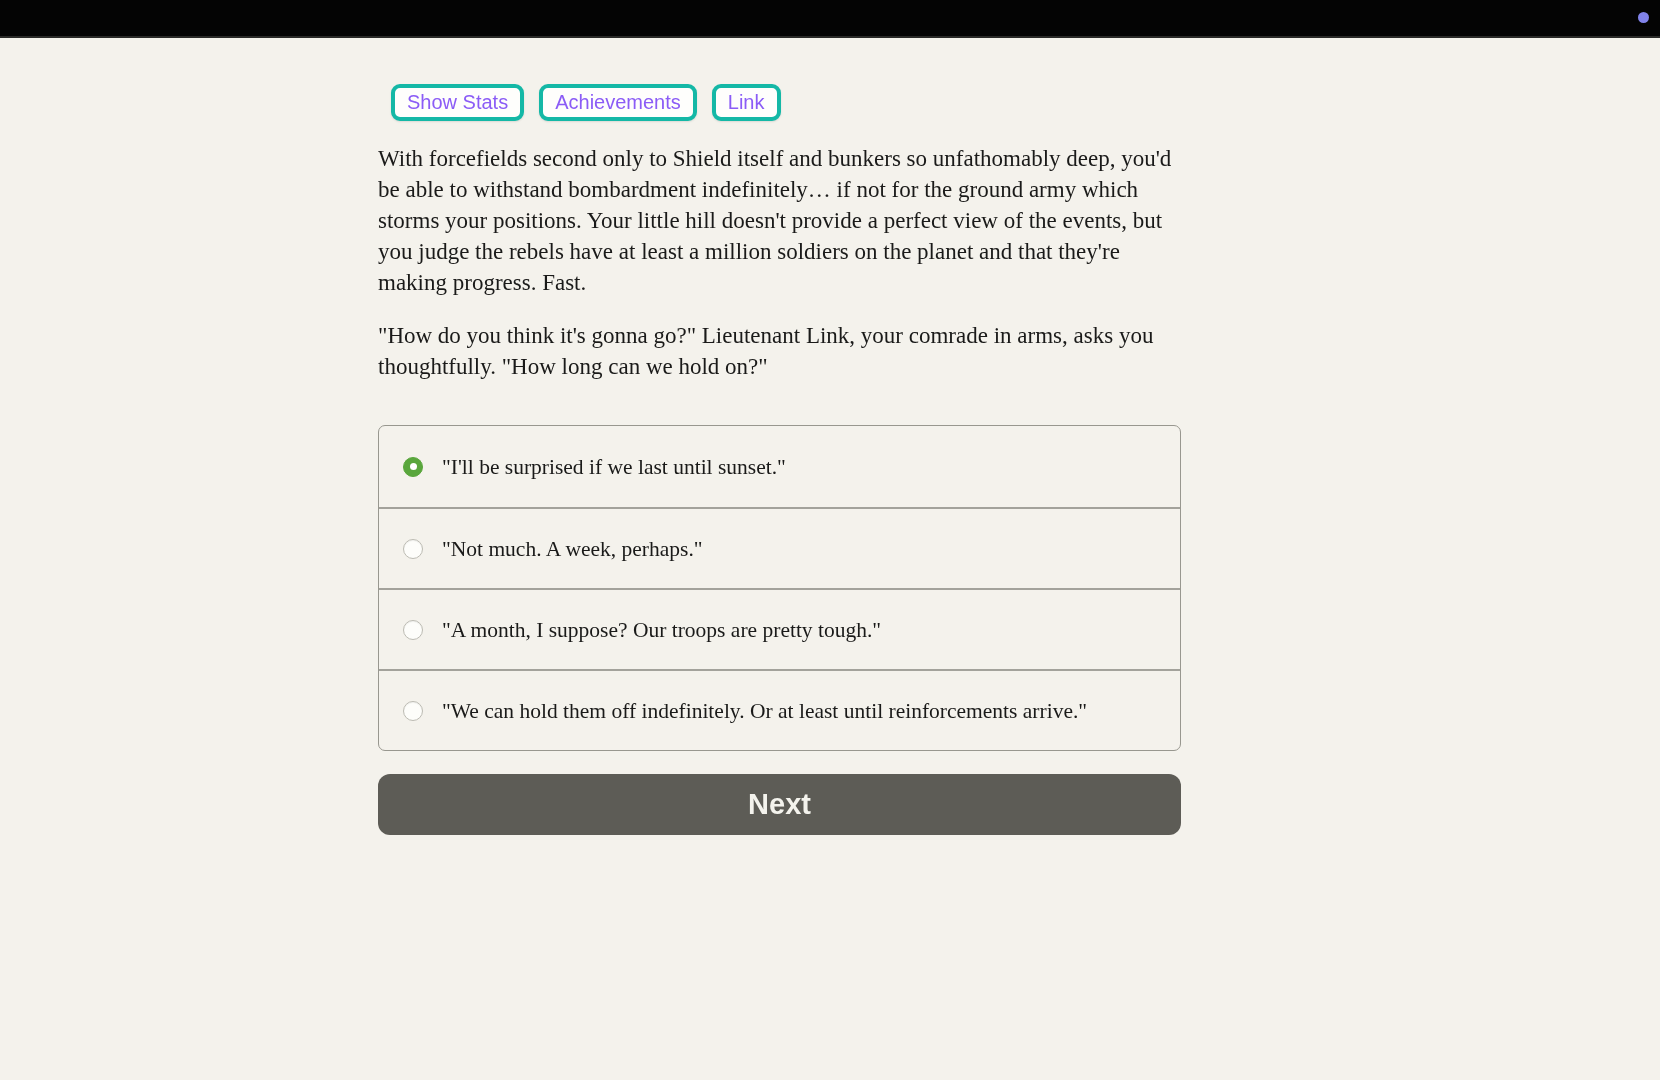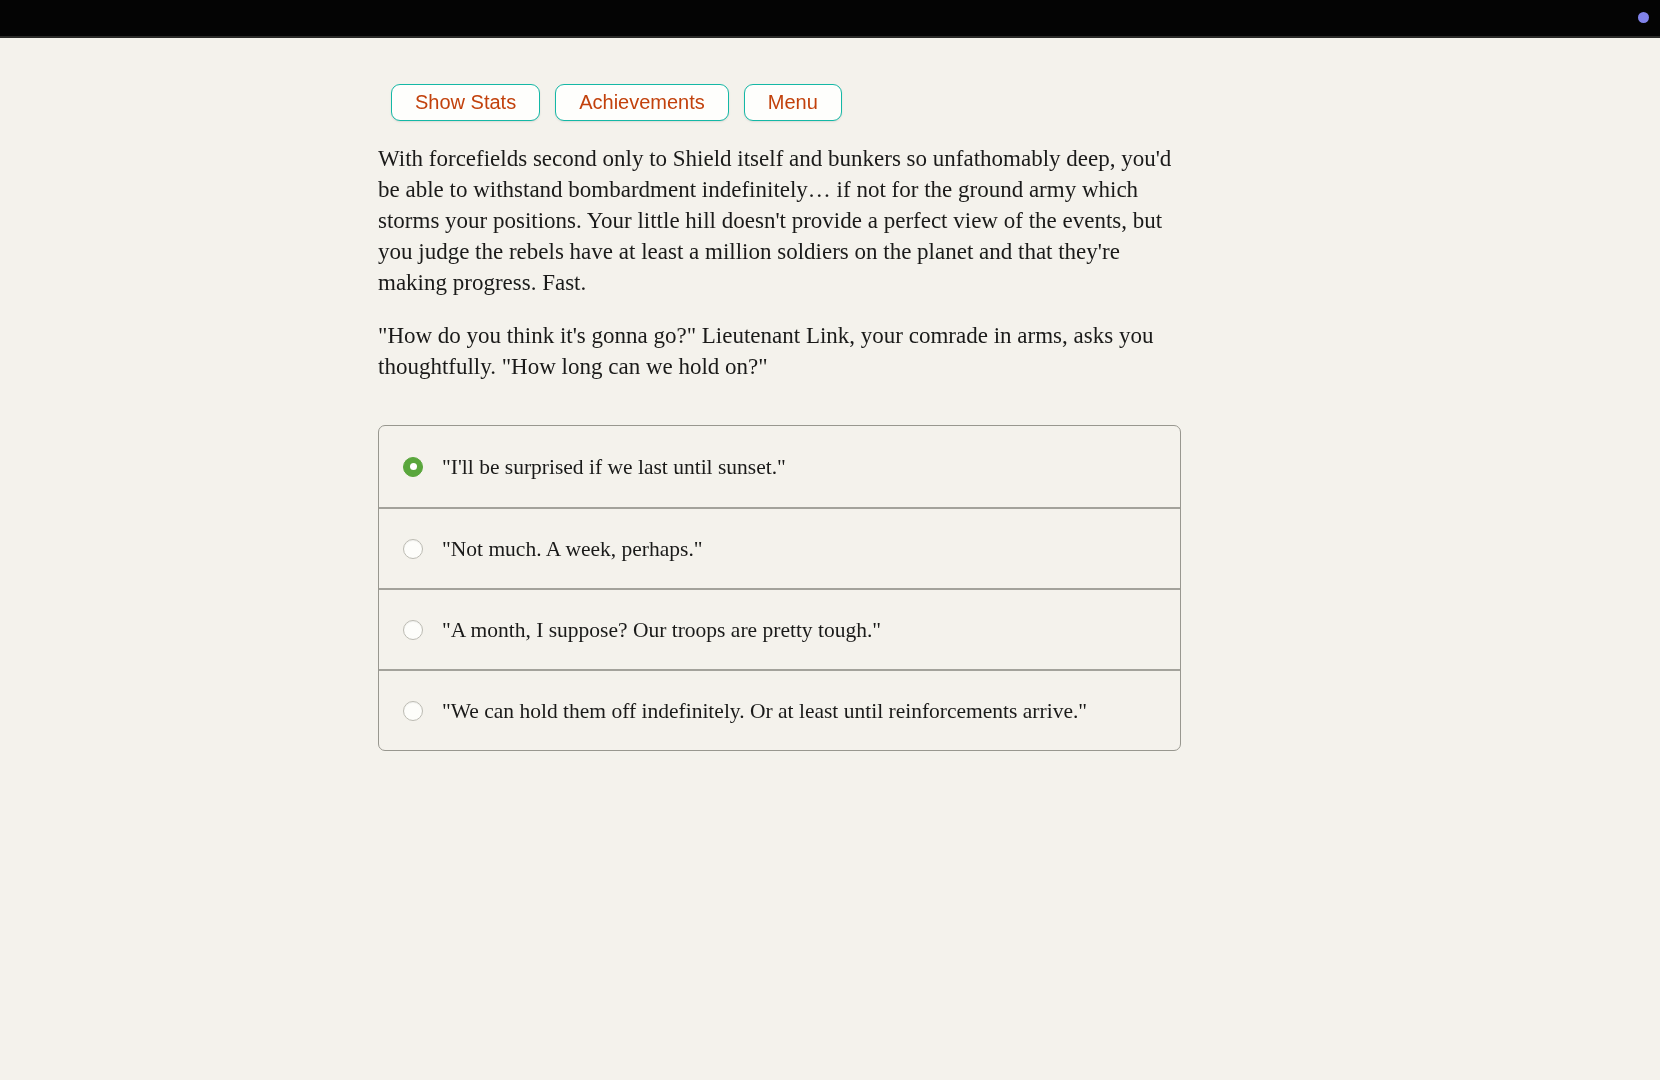--- a/index.html
+++ b/index.html
@@ -23,25 +23,25 @@
     position: absolute; right: 11px; top: 12px;
     width: 11px; height: 11px; border-radius: 50%;
     background: var(--dot, #8183ea);
   }
   .column {
     position: absolute; left: 378px; top: 84px; width: 803px;
   }
   .toolbar { display: flex; gap: 15px; margin-left: 13px; }
   .toolbar button {
     font-family: "Liberation Sans", sans-serif;
-    font-size: 20px; font-weight: 500; color: #c2410c;
+    font-size: 20px; font-weight: 500; color: #8b5cf6;
     background: #fefefc;
-    border: 1px solid #14b8a6;
+    border: 4px solid #14b8a6;
     border-radius: 9px;
-    height: 37px; padding: 0 23px;
+    height: 37px; padding: 0 12px;
     box-shadow: 0 1px 2px rgba(0,0,0,0.10);
     cursor: pointer;
     white-space: nowrap;
   }
   p.story {
     font-size: 23px; line-height: 31px;
     margin: 22px 0 0 0;
   }
   .choices {
     margin-top: 43px;
@@ -93,21 +93,21 @@
 
   <div class="topbar">
     <span class="status-dot"></span>
   </div>
 
   <div class="column">
 
     <div class="toolbar">
       <button>Show Stats</button>
       <button>Achievements</button>
-      <button>Menu</button>
+      <button>Link</button>
     </div>
 
     <p class="story">With forcefields second only to Shield itself and bunkers so unfathomably deep, you'd be able to withstand bombardment indefinitely… if not for the ground army which storms your positions. Your little hill doesn't provide a perfect view of the events, but you judge the rebels have at least a million soldiers on the planet and that they're making progress. Fast.</p>
 
     <p class="story">"How do you think it's gonna go?" Lieutenant Link, your comrade in arms, asks you thoughtfully. "How long can we hold on?"</p>
 
     <div class="choices">
         <label class="option selected">
     <span class="radio"></span>
     <span class="option-label">"I'll be surprised if we last until sunset."</span>
@@ -119,15 +119,16 @@
         <label class="option">
     <span class="radio"></span>
     <span class="option-label">"A month, I suppose? Our troops are pretty tough."</span>
   </label>
         <label class="option">
     <span class="radio"></span>
     <span class="option-label">"We can hold them off indefinitely. Or at least until reinforcements arrive."</span>
   </label>
       </div>
 
+    <button class="next-btn">Next</button>
 
   </div>
 </div>
 
 </body></html>

